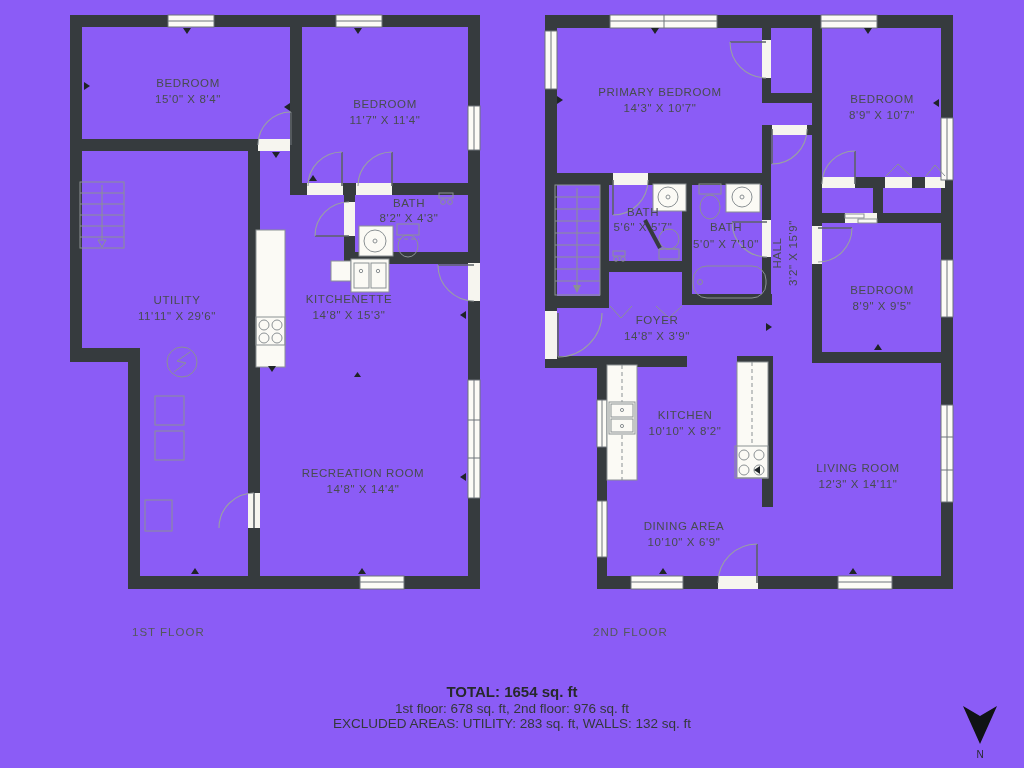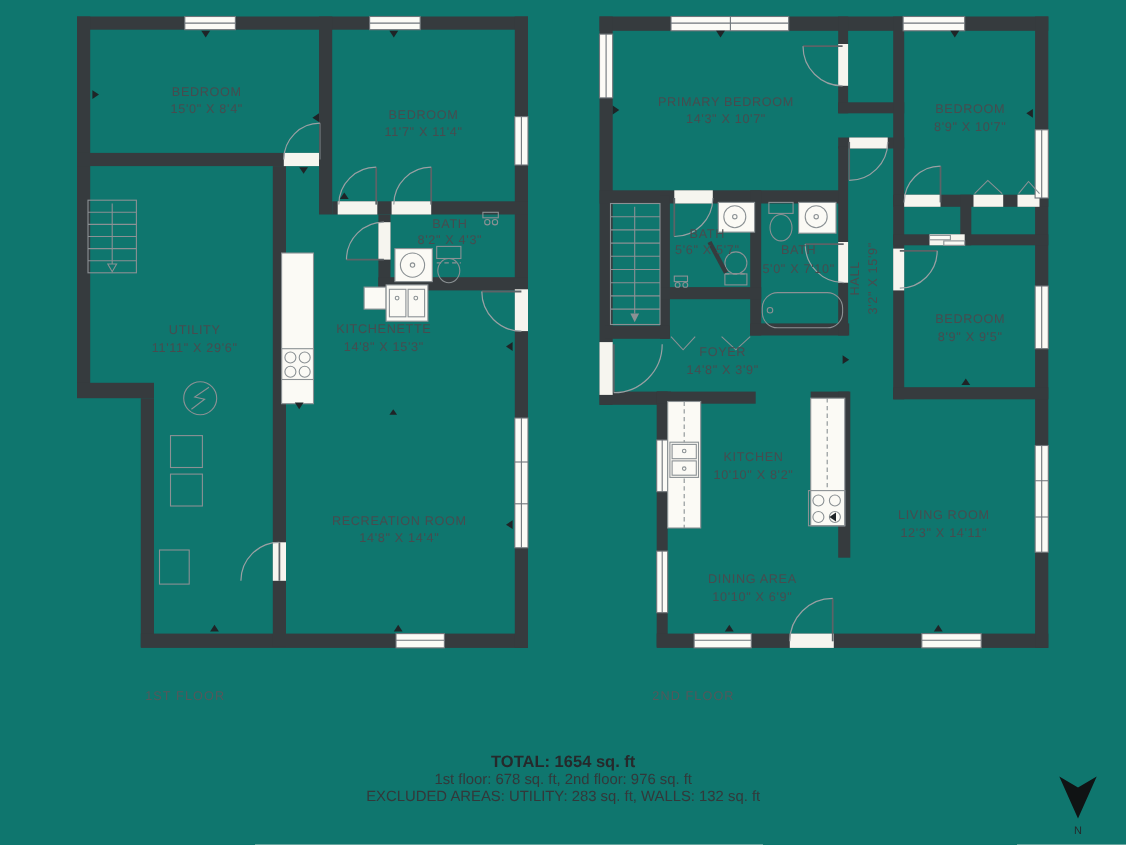--- a/index.html
+++ b/index.html
@@ -1,16 +1,16 @@
 <!DOCTYPE html>
 <html><head>
 <meta charset="utf-8">
 <style>
   html,body{margin:0;padding:0;background:#f6f5ef;}
-  .stage{position:relative;width:1024px;height:768px;background:#0f766e;overflow:hidden;
+  .stage{position:relative;width:1024px;height:768px;background:#8b5cf6;overflow:hidden;
          font-family:"Liberation Sans", sans-serif;}
   svg{display:block}
   .wall{fill:#363b3e;}
   .gap{fill:#f6f5ef;}
   .win{fill:#fcfbf6;stroke:#6f757a;stroke-width:1;}
   .wline{stroke:#6f757a;stroke-width:1;}
   .thin{stroke:#8b9194;stroke-width:1;fill:none;}
   .fix{fill:#fbfaf5;stroke:#8b9194;stroke-width:1;}
   .fixn{fill:none;stroke:#8b9194;stroke-width:1;}
   .dash{fill:none;stroke:#8b9194;stroke-width:1;stroke-dasharray:4 3;}

